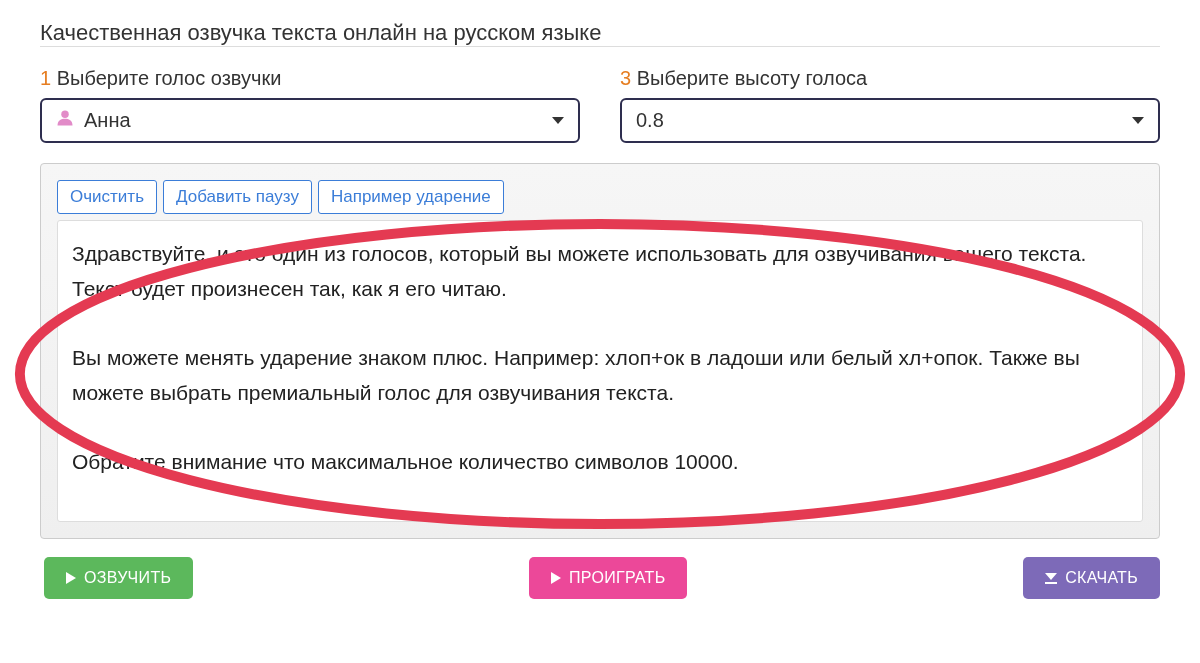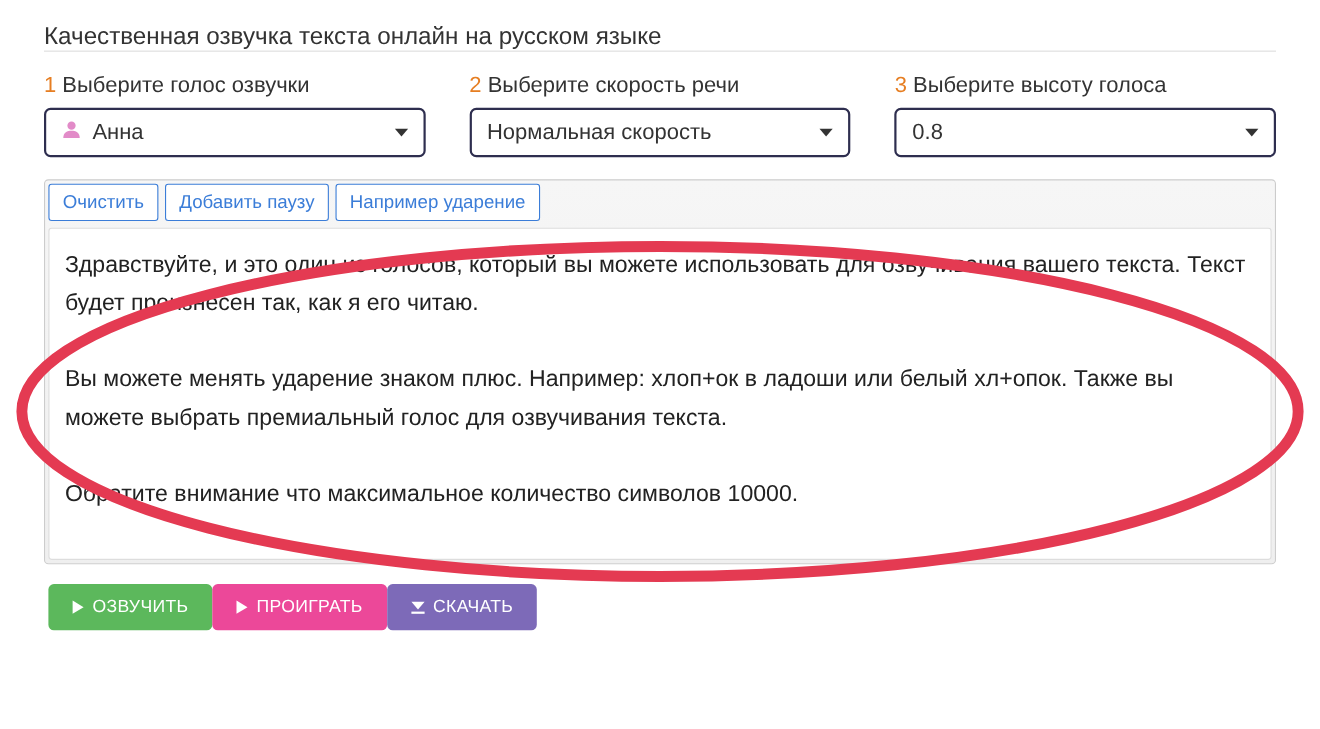--- a/index.html
+++ b/index.html
@@ -62,21 +62,21 @@
       width: 0;
       height: 0;
       border-left: 6px solid transparent;
       border-right: 6px solid transparent;
       border-top: 7px solid #333;
     }
     .text-panel {
       border: 1px solid #ccc;
       border-radius: 4px;
       background: linear-gradient(#f6f6f6, #efefef);
-      padding: 3px;
+      padding: 16px;
       margin-bottom: 18px;
       position: relative;
     }
     .toolbar {
       display: flex;
       gap: 6px;
       margin-bottom: 6px;
     }
     .tb-button {
       border: 1px solid #3b7dd8;
@@ -113,20 +113,21 @@
       top: 45px;
       left: -36px;
       right: -36px;
       height: 330px;
       pointer-events: none;
       z-index: 5;
     }
     .action-buttons {
       display: flex;
       padding-left: 4px;
+      justify-content: space-between;
     }
     .btn {
       border: none;
       border-radius: 5px;
       padding: 12px 22px;
       font-size: 16px;
       color: #fff;
       cursor: pointer;
       display: inline-flex;
       align-items: center;
@@ -178,32 +179,20 @@
         <svg class="person-icon" viewBox="0 0 24 24" fill="#e28bc8">
           <circle cx="12" cy="7" r="5"></circle>
           <path d="M2 22 C2 15 7 13 12 13 C17 13 22 15 22 22 Z"></path>
         </svg>
         <span>Анна</span>
       </div>
       <div class="caret"></div>
     </div>
   </div>
 
-  <div class="control">
-    <div class="control-label">
-      <span class="num">2</span>
-      <span>Выберите скорость речи</span>
-    </div>
-    <div class="dropdown">
-      <div class="dropdown-left">
-        <span>Нормальная скорость</span>
-      </div>
-      <div class="caret"></div>
-    </div>
-  </div>
 
   <div class="control">
     <div class="control-label">
       <span class="num">3</span>
       <span>Выберите высоту голоса</span>
     </div>
     <div class="dropdown">
       <div class="dropdown-left">
         <span>0.8</span>
       </div>

